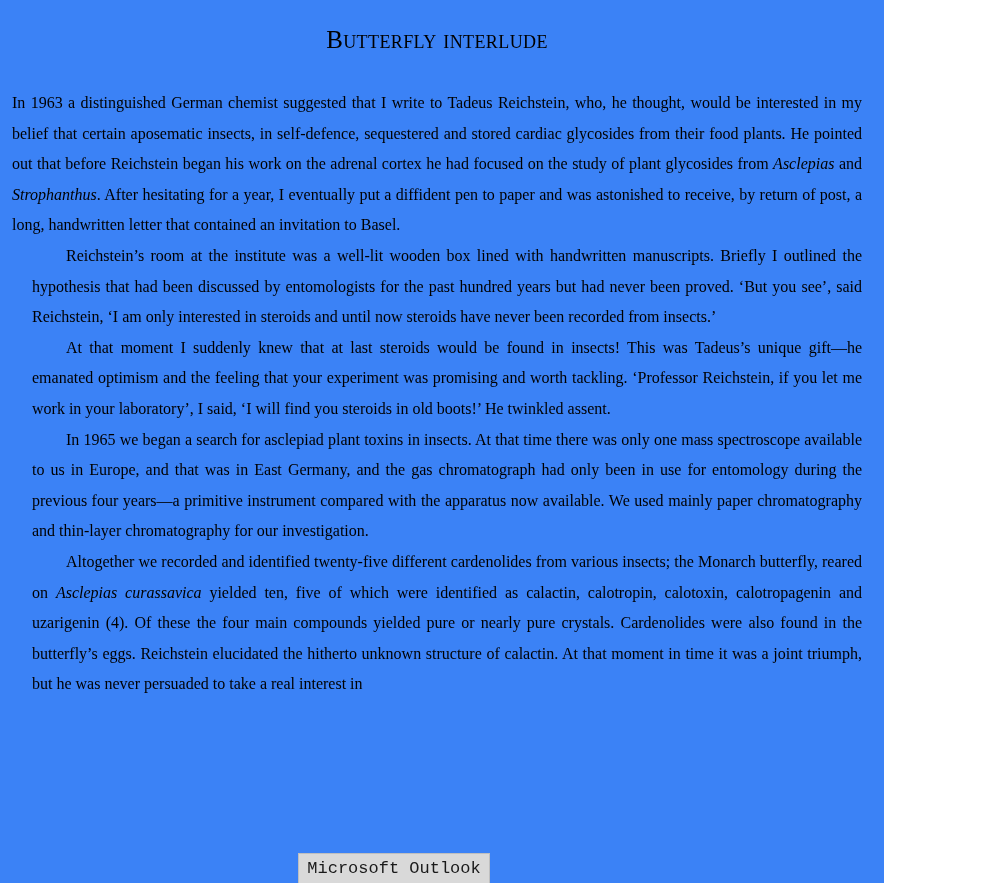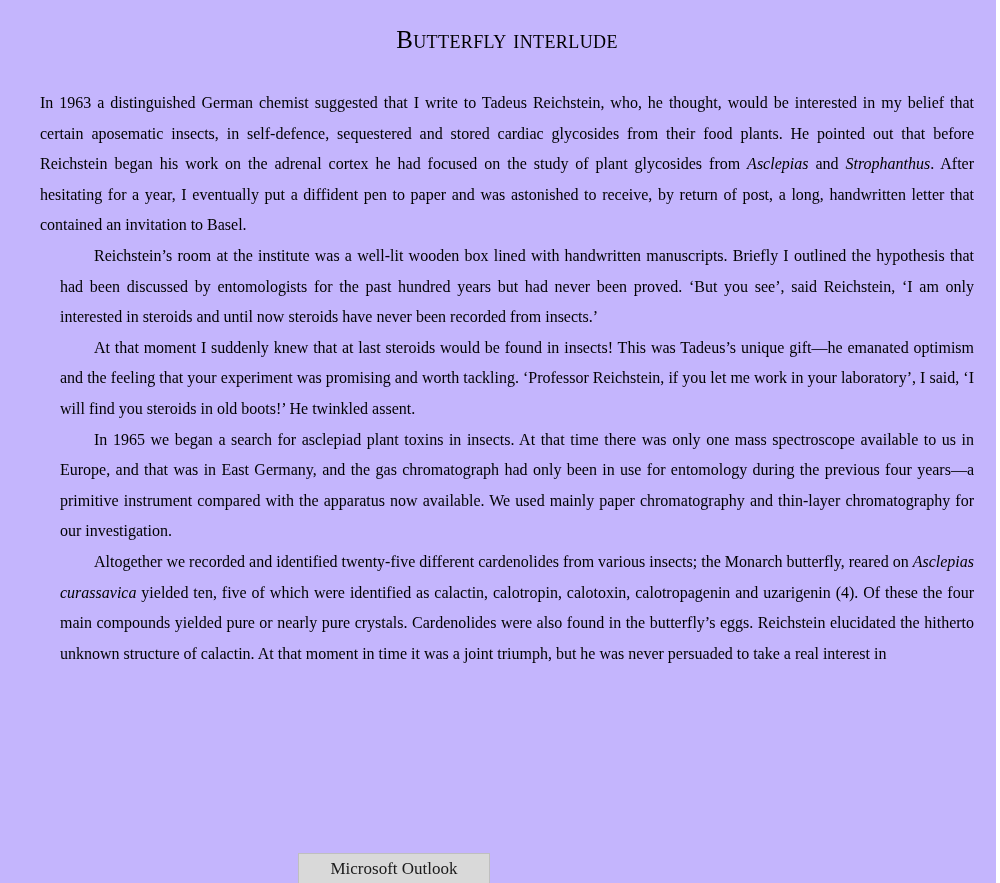--- a/index.html
+++ b/index.html
@@ -9,25 +9,25 @@
   }
   body {
     width: 1000px;
     height: 883px;
     overflow: hidden;
     font-family: "Liberation Serif", "DejaVu Serif", serif;
     color: #000000;
   }
   .page {
     position: relative;
-    width: 996px;
+    width: 884px;
     height: 883px;
     box-sizing: border-box;
-    padding: 18px 22px 0 40px;
-    background: #c4b5fd;
+    padding: 18px 22px 0 12px;
+    background: #3b82f6;
   }
   .chapter-title {
     text-align: center;
     font-size: 25px;
     font-variant: small-caps;
     letter-spacing: 0.4px;
     margin: 8px 0 34px 0;
     font-weight: normal;
   }
   .body-text {
@@ -52,21 +52,21 @@
     left: 298px;
     bottom: 0px;
     width: 192px;
     height: 30px;
     background: #d9d9d9;
     border: 1px solid #bfbfbf;
     border-bottom: none;
     display: flex;
     align-items: center;
     justify-content: center;
-    font-family: Liberation Serif, serif;
+    font-family: Liberation Mono, monospace;
     font-size: 17px;
     color: #1a1a1a;
     box-sizing: border-box;
   }
 </style>
 </head>
 <body>
 
 <div class="page">
 

